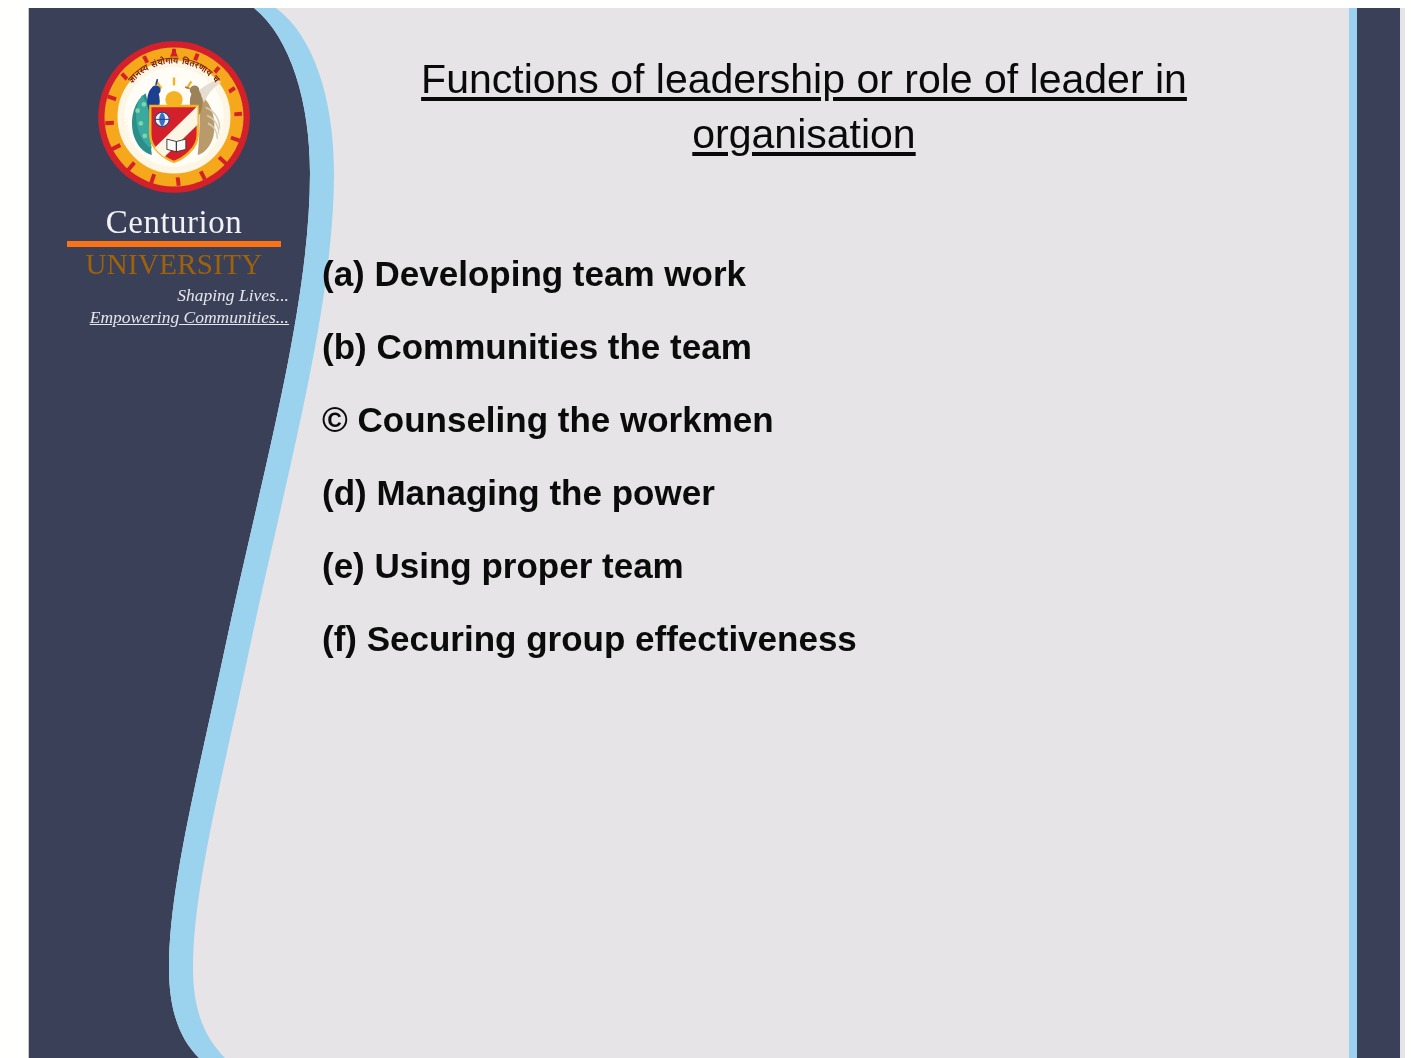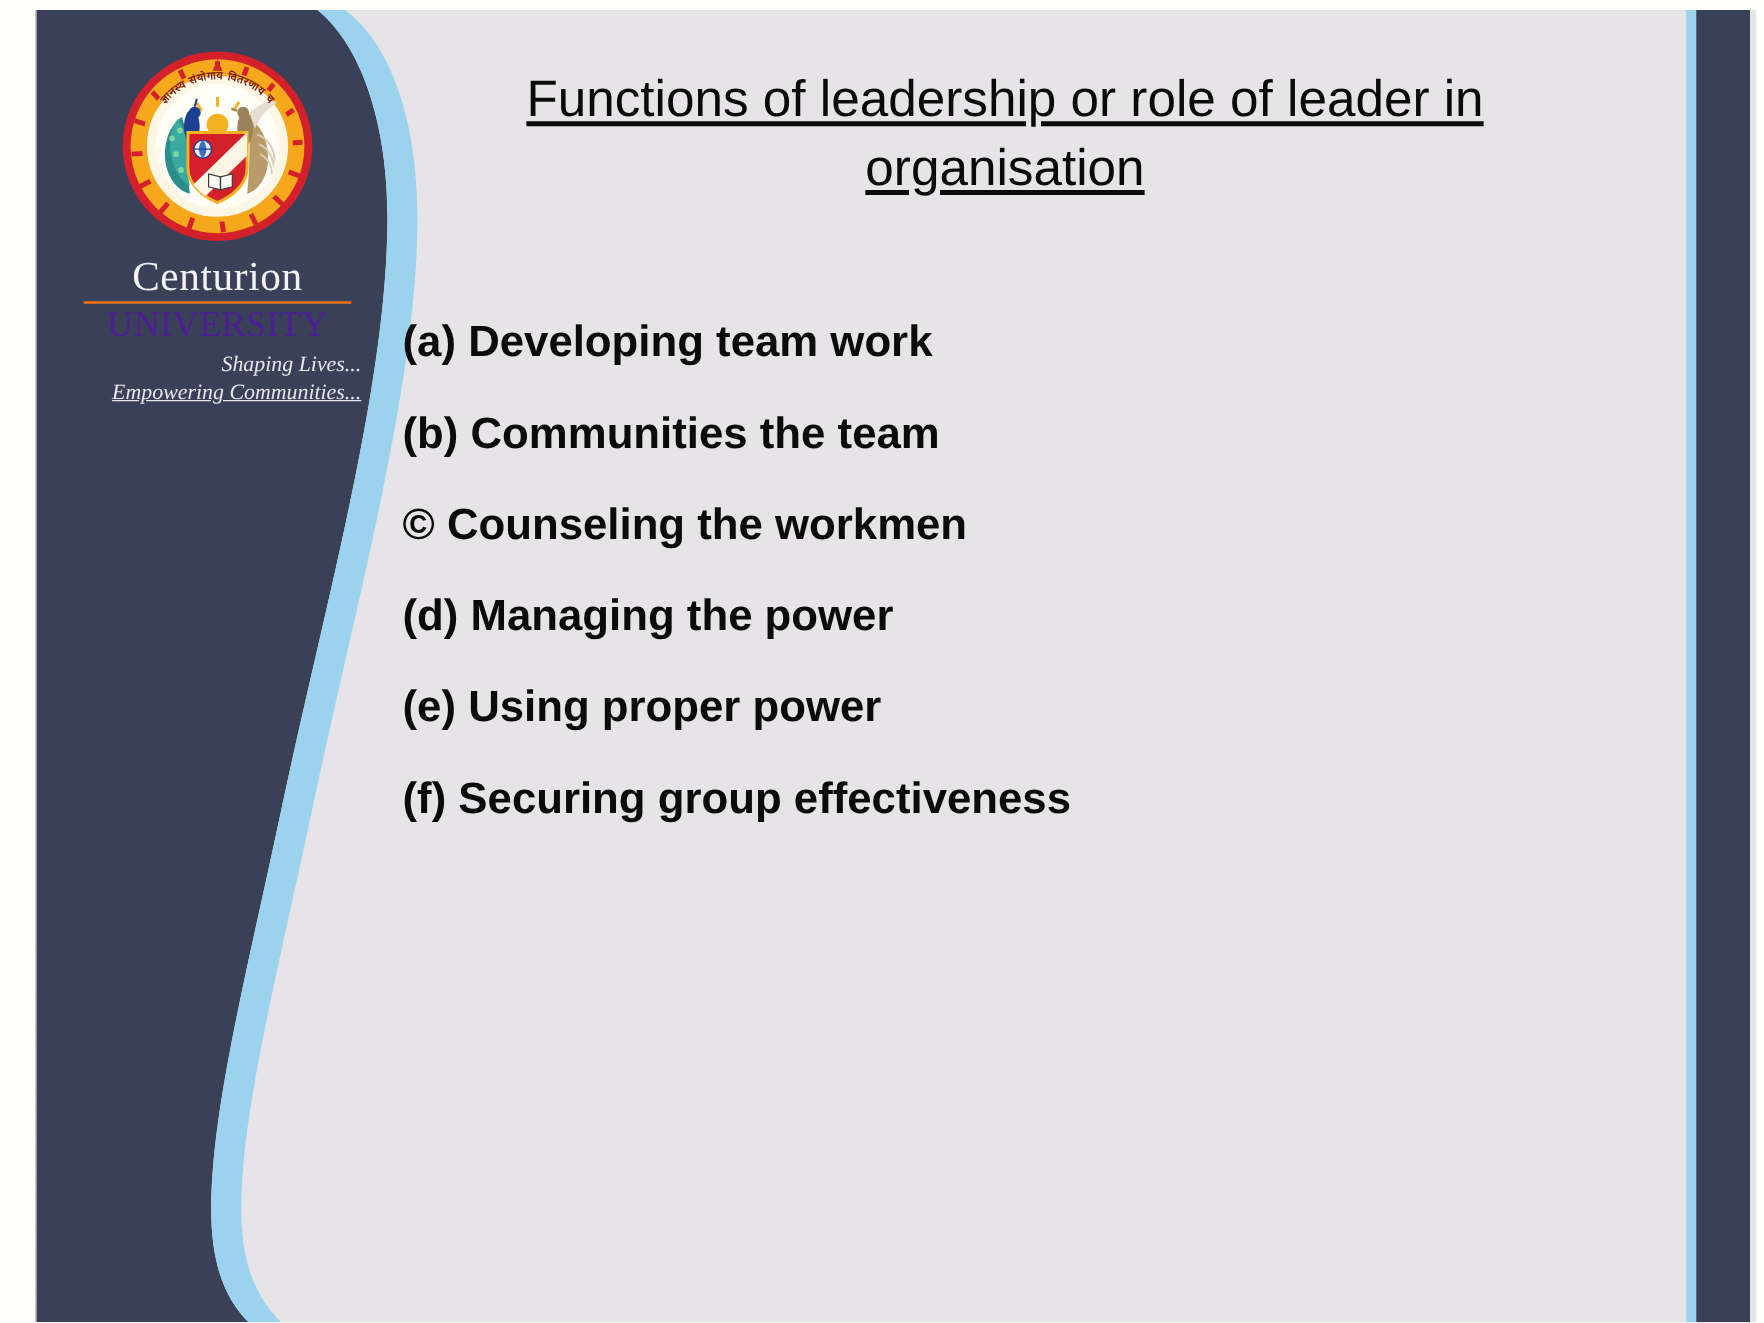--- a/index.html
+++ b/index.html
@@ -72,28 +72,28 @@
     margin: 0 auto 10px auto;
     display: block;
   }
   .brand-name-main {
     font-family: "Liberation Serif", serif;
     font-size: 33px;
     color: #f2f1f4;
     letter-spacing: 0.5px;
     line-height: 1.02;
     display: block;
-    border-bottom: 2px solid #f97316;
+    border-bottom: 6px solid #f97316;
     padding-bottom: 1px;
     margin: 0 8px;
   }
   .brand-name-sub {
     font-family: "Liberation Serif", serif;
     font-size: 29px;
-    color: #4c1d95;
+    color: #a16207;
     letter-spacing: 0.3px;
     line-height: 1.05;
     display: block;
     margin-top: 2px;
   }
   .brand-tagline {
     font-family: "Liberation Serif", serif;
     font-style: italic;
     font-size: 17.5px;
     color: #e7e6ea;
@@ -299,18 +299,18 @@
     <div class="slide-title">
       <span class="title-underline">Functions of leadership or role of leader in</span><br>
       <span class="title-underline">organisation</span>
     </div>
 
     <ul class="body-list">
       <li class="body-list-item">(a) Developing team work</li>
       <li class="body-list-item">(b) Communities the team</li>
       <li class="body-list-item">© Counseling the workmen</li>
       <li class="body-list-item">(d) Managing the power</li>
-      <li class="body-list-item">(e) Using proper power</li>
+      <li class="body-list-item">(e) Using proper team</li>
       <li class="body-list-item">(f) Securing group effectiveness</li>
     </ul>
 
   </div>
 </div>
 
 </body></html>

